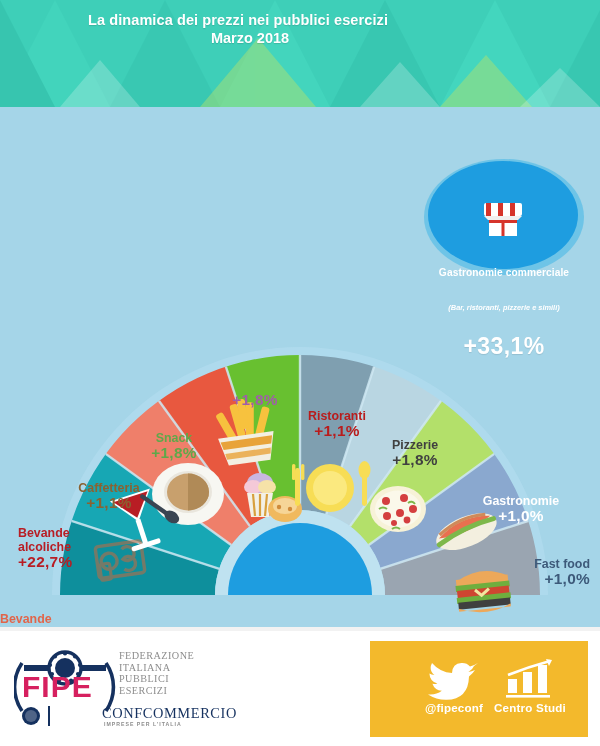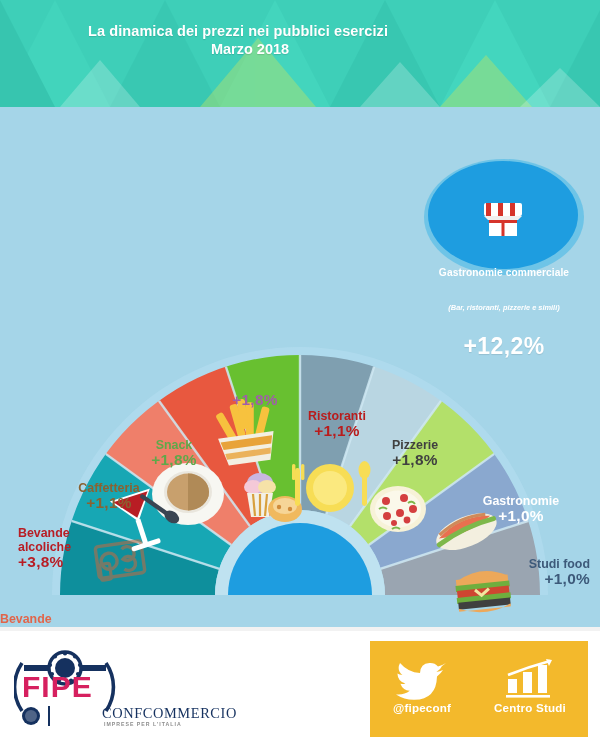--- a/index.html
+++ b/index.html
@@ -8,21 +8,21 @@
     background:#ffffff;
     font-family:"Liberation Sans", sans-serif;
     overflow:hidden;
     position:relative;
   }
   #root{position:relative;width:600px;height:746px;overflow:hidden;background:#f2f2f2;}
 
   
   .header{position:absolute;left:0;top:0;width:600px;height:107px;background:#3ecfb8;overflow:hidden;}
   .header svg{position:absolute;left:0;top:0;}
-  .header-text{position:absolute;left:0;top:22px;width:476px;text-align:center;z-index:5;}
+  .header-text{position:absolute;left:0;top:11px;width:476px;text-align:center;z-index:5;}
   .h-title{
     color:#ffffff;font-size:14.5px;font-weight:bold;letter-spacing:.1px;
     line-height:18px;text-shadow:0 1px 1px rgba(0,0,0,.13);
     font-family:"Liberation Sans", sans-serif;
   }
   .h-sub{
     color:#ffffff;font-size:14.5px;font-weight:bold;line-height:19px;
     text-shadow:0 1px 1px rgba(0,0,0,.13);
     padding-left:24px;
   }
@@ -269,44 +269,44 @@
         <path d="M -1,13 L 37,13 L 33,17 L 3,17 Z" fill="#f0f0f0"></path>
         <rect x="4" y="17" width="28" height="16" fill="#ffffff"></rect>
         <rect x="4" y="17" width="28" height="3" fill="#d6342b"></rect>
         <rect x="16.5" y="20" width="3" height="13" fill="#d6342b"></rect>
       </g>
     </svg>
 
     <div class="badge-wrap">
       <div class="badge-t1">Gastronomie commerciale</div>
       <div class="badge-t2">(Bar, ristoranti, pizzerie e simili)</div>
-      <div class="badge-val">+12,2%</div>
+      <div class="badge-val">+33,1%</div>
     </div>
 
     <div id="labels">
         <div class="lab" style="left: 0px; top: 505px; width: 78px; text-align: left; color: rgb(225, 101, 74);">
           <span class="nm">
             <span style="display:block">Bevande</span>
             <span style="display:block">analcoliche</span>
           </span>
         </div>
         <div class="lab" style="left: 18px; top: 419px; width: 92px; text-align: left; color: rgb(184, 29, 36);">
           <span class="nm">
             <span style="display:block">Bevande</span>
             <span style="display:block">alcoliche</span>
           </span>
-          <span class="vl">+3,8%</span>
+          <span class="vl">+22,7%</span>
         </div>
         <div class="lab" style="left: 64px; top: 374px; width: 90px; text-align: center; color: rgb(138, 98, 49);">
           <span class="nm">
             <span style="display:block">Caffetteria</span>
           </span>
           <span class="vl">+1,1%</span>
         </div>
-        <div class="lab" style="left: 140px; top: 331px; width: 68px; text-align: center; color: rgb(95, 168, 74);">
+        <div class="lab" style="left: 140px; top: 324px; width: 68px; text-align: center; color: rgb(95, 168, 74);">
           <span class="nm">
             <span style="display:block">Snack</span>
           </span>
           <span class="vl">+1,8%</span>
         </div>
         <div class="lab" style="left: 205px; top: 285px; width: 100px; text-align: center; color: rgb(160, 95, 168);">
           <span class="vl">+1,8%</span>
         </div>
         <div class="lab" style="left: 297px; top: 302px; width: 80px; text-align: center; color: #b91c1c;">
           <span class="nm">
@@ -321,21 +321,21 @@
           <span class="vl">+1,8%</span>
         </div>
         <div class="lab" style="left: 468px; top: 387px; width: 106px; text-align: center; color: rgb(255, 255, 255);">
           <span class="nm">
             <span style="display:block">Gastronomie</span>
           </span>
           <span class="vl">+1,0%</span>
         </div>
         <div class="lab" style="left: 490px; top: 450px; width: 100px; text-align: right; color: rgb(61, 90, 122);">
           <span class="nm">
-            <span style="display:block">Studi food</span>
+            <span style="display:block">Fast food</span>
           </span>
           <span class="vl">+1,0%</span>
         </div>
         <div class="lab" style="left: 490px; top: 518px; width: 104px; text-align: right; color: rgb(232, 105, 74);">
           <span class="nm">
             <span style="display:block">Self service</span>
           </span>
         </div>
       </div>
 
@@ -363,26 +363,32 @@
             <circle cx="36" cy="24" r="2.1"></circle>
           <circle cx="41" cy="15.5" r="2.1"></circle>
         </g>
         <text x="8" y="56" font-family="Liberation Sans, sans-serif" font-size="30" font-weight="bold" fill="#d6205f" letter-spacing="1">FIPE</text>
         <g transform="translate(8,66)">
           <circle cx="9" cy="9" r="9" fill="#15315f"></circle>
           <circle cx="9" cy="9" r="6" fill="#ffffff" opacity="0.25"></circle>
           <rect x="26" y="-1" width="2" height="20" fill="#15315f"></rect>
         </g>
       </svg>
+      <div class="fipe-text">
+        <div>FEDERAZIONE</div>
+        <div>ITALIANA</div>
+        <div>PUBBLICI</div>
+        <div>ESERCIZI</div>
+      </div>
       <div class="conf-text">CONFCOMMERCIO</div>
       <div class="conf-sub">IMPRESE PER L'ITALIA</div>
     </div>
 
     <div class="orange">
-      <div class="ob-item" style="left:4px;top:16px;width:96px;text-align:center;">
+      <div class="ob-item" style="left:36px;top:16px;width:96px;text-align:center;">
         <svg width="52" height="44" viewBox="0 0 52 44" style="margin:0 auto;display:block;">
           <path d="M 50,6 q -4,2.6 -8,3.4 q -3.4,-3.8 -8.6,-3.4 q -9,.6 -9.4,10 q -12,-.6 -20,-10
                    q -3.6,7 2.4,12 q -3,-.2 -5,-1.6 q .4,8 8,10 q -2.6,.8 -5,.4 q 2.4,6.6 9.4,7
                    q -6,4.6 -14,3.6 q 8.6,5.6 18.6,5.4 q 22,-.6 22.6,-23.4 q 3.8,-2.8 6,-6.4
                    q -3.4,1.6 -6.6,2 q 4,-2.2 5.6,-6 Z" fill="#ffffff"></path>
         </svg>
         <div class="ob-label">@fipeconf</div>
       </div>
       <div class="ob-item" style="left:112px;top:16px;width:96px;">
         <svg width="56" height="44" viewBox="0 0 56 44" style="margin:0 auto;display:block;">

